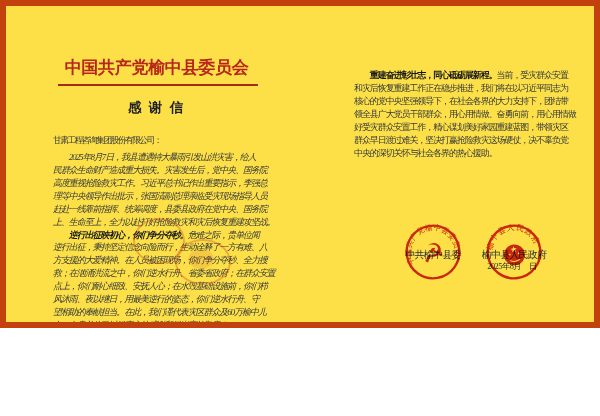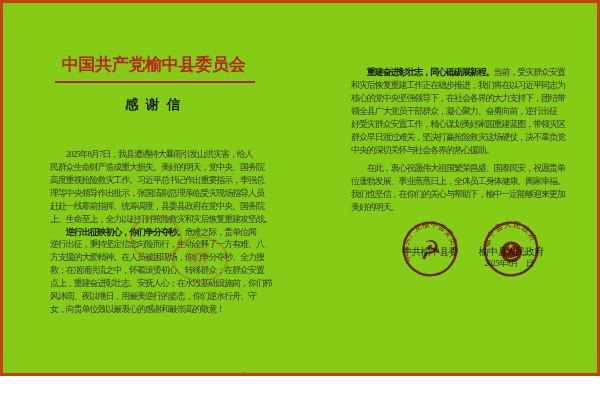--- a/index.html
+++ b/index.html
@@ -1,33 +1,33 @@
 <!DOCTYPE html>
 <html><head>
 <meta charset="utf-8">
 <style>
   html,body{margin:0;padding:0;background:#fff;}
   .sheet{
-    position:relative;width:600px;height:376px;background:#84cc16;
-    border:3px solid #c2410c;box-sizing:border-box;overflow:hidden;
+    position:relative;width:600px;height:328px;background:#fde047;
+    border:6px solid #c2410c;box-sizing:border-box;overflow:hidden;
     font-family:"Liberation Serif","DejaVu Serif",serif;color:#33383c;
   }
   .abs{position:absolute;}
   
   .page1{left:47px;top:0;width:207px;height:416px;}
   .org-title{top:50px;left:0;width:100%;text-align:center;font-size:17px;
     font-weight:bold;color:#b7251c;letter-spacing:-0.3px;white-space:nowrap;}
   .red-line{top:78px;left:5px;width:200px;height:2.2px;background:#a8291c;}
   .letter-title{top:93px;left:0;width:100%;text-align:center;font-size:13.5px;
     font-weight:bold;color:#1d1f22;letter-spacing:2px;font-family:Liberation Serif, serif;}
   .salutation{top:129px;left:0;font-size:8.8px;letter-spacing:-1.6px;white-space:nowrap;}
   .body{font-size:9px;letter-spacing:-1.08px;}
   .body .ln{height:12.93px;line-height:12.93px;white-space:nowrap;}
   .body .b{font-weight:bold;color:#14171a;}
-  .body1{top:145px;left:0;width:207px;}
+  .body1{top:145px;left:0;width:207px;font-style:italic;}
   .pageno{font-size:8px;color:#4b5055;letter-spacing:1px;font-family:"Liberation Sans",sans-serif;}
   .pageno1{top:367px;left:0;width:100%;text-align:right;}
   
   .bleed{border:2px solid rgba(184,40,28,.28);border-radius:50%;pointer-events:none;}
   .bleedA{left:80px;top:212px;width:48px;height:42px;}
   .bleedB{left:122px;top:233px;width:52px;height:42px;}
   .bleedC{left:135px;top:243px;width:26px;height:20px;border:none;
     background:rgba(190,40,25,.12);border-radius:50%;pointer-events:none;}
   
   .page2{left:348px;top:4px;width:201px;height:416px;}
@@ -45,59 +45,55 @@
 </style>
 </head>
 <body>
 
 <div class="sheet">
 
   <div class="abs page1">
     <div class="abs org-title">中国共产党榆中县委员会</div>
     <div class="abs red-line"></div>
     <div class="abs letter-title">感 谢 信</div>
+    <div class="abs salutation">甘肃工程咨询集团股份有限公司：</div>
 
     <div class="abs body body1">
       <div class="ln">　　2025年8月7日，我县遭遇特大暴雨引发山洪灾害，给人</div>
-      <div class="ln">民群众生命财产造成重大损失。美好的明天，党中央、国务院</div>
+      <div class="ln">民群众生命财产造成重大损失。灾害发生后，党中央、国务院</div>
       <div class="ln">高度重视抢险救灾工作。习近平总书记作出重要指示，李强总</div>
       <div class="ln">理等中央领导作出批示，张国清副总理亲临受灾现场指导人员</div>
       <div class="ln">赶赴一线靠前指挥、统筹调度，县委县政府在党中央、国务院</div>
       <div class="ln">上、生命至上，全力以赴打好抢险救灾和灾后恢复重建攻坚战。</div>
       <div class="ln"><span class="b">　　逆行出征映初心，你们争分夺秒。</span><span>危难之际，贵单位闻</span></div>
       <div class="ln">逆行出征，秉持坚定信念向险而行，生动诠释了一方有难、八</div>
       <div class="ln">方支援的大爱精神。在人员被困现场，你们争分夺秒、全力搜</div>
-      <div class="ln">救；在汹涌洪流之中，怀着滚烫初心、转移群众；在群众安置</div>
-      <div class="ln">点上，重建奋进彰壮志、安抚人心；在水毁基础设施前，你们栉</div>
+      <div class="ln">救；在汹涌洪流之中，你们逆水行舟、省委省政府；在群众安置</div>
+      <div class="ln">点上，你们耐心细致、安抚人心；在水毁基础设施前，你们栉</div>
       <div class="ln">风沐雨、夜以继日，用最美逆行的姿态，你们逆水行舟、守</div>
+      <div class="ln">望相助的奉献担当。在此，我们谨代表灾区群众及60万榆中儿</div>
       <div class="ln">女，向贵单位致以最衷心的感谢和最崇高的敬意！</div>
     </div>
 
     <div class="abs bleed bleedA"></div>
     <div class="abs bleed bleedB"></div>
     <div class="abs bleedC"></div>
 
     <div class="abs pageno pageno1">—1—</div>
   </div>
 
   <div class="abs page2">
     <div class="abs body body2a">
       <div class="ln"><span class="b">　　重建奋进彰壮志，同心砥砺展新程。</span><span>当前，受灾群众安置</span></div>
       <div class="ln">和灾后恢复重建工作正在稳步推进，我们将在以习近平同志为</div>
       <div class="ln">核心的党中央坚强领导下，在社会各界的大力支持下，团结带</div>
-      <div class="ln">领全县广大党员干部群众，凝心聚力、奋勇向前，逆行出征</div>
+      <div class="ln">领全县广大党员干部群众，用心用情做、奋勇向前，用心用情做</div>
       <div class="ln">好受灾群众安置工作，精心谋划美好家园重建蓝图，带领灾区</div>
       <div class="ln">群众早日渡过难关，坚决打赢抢险救灾这场硬仗，决不辜负党</div>
       <div class="ln">中央的深切关怀与社会各界的热心援助。</div>
-    </div>
-    <div class="abs body body2b">
-      <div class="ln">　　在此，衷心祝愿伟大祖国繁荣昌盛、国泰民安，祝愿贵单</div>
-      <div class="ln">位蓬勃发展、事业蒸蒸日上，全体员工身体健康、阖家幸福。</div>
-      <div class="ln">我们也坚信，在你们的关心与帮助下，榆中一定能够迎来更加</div>
-      <div class="ln">美好的明天。</div>
     </div>
 
     <div class="abs sig sig1">中共榆中县委</div>
     <div class="abs sig sig2">榆中县人民政府</div>
     <div class="abs dateline">2025年8月　日</div>
 
     <svg class="abs seal seal1" viewBox="-29 -29 58 58" xmlns="http://www.w3.org/2000/svg">
       <defs>
           <path id="arc1" d="M -19 11 A 22 22 0 1 1 19 11" fill="none"></path>
         </defs>

